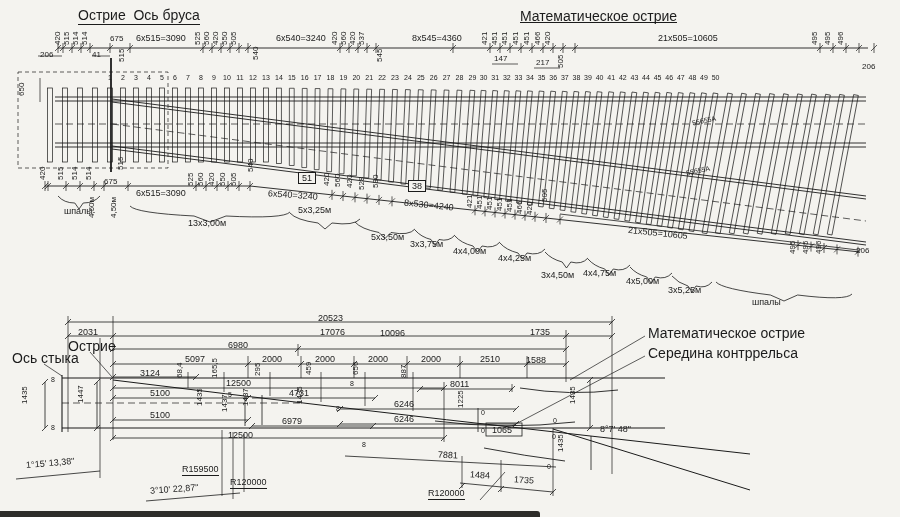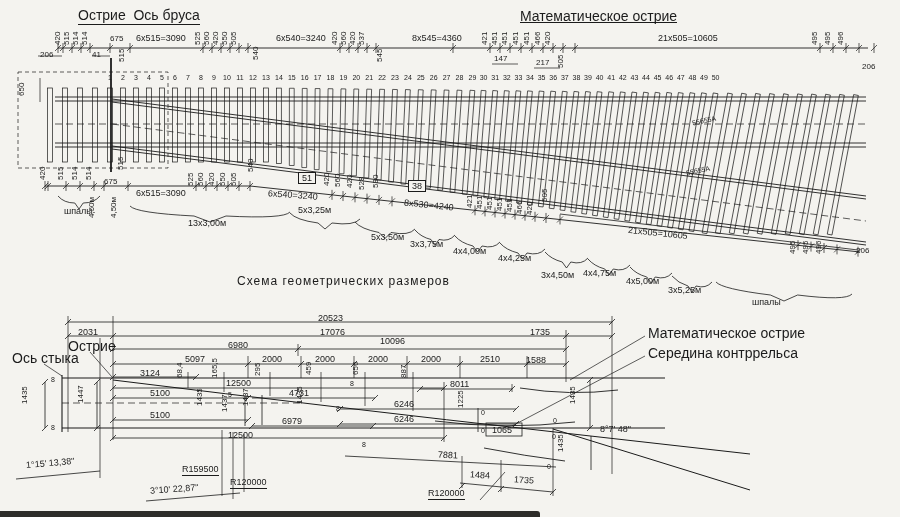--- a/index.html
+++ b/index.html
@@ -444,33 +444,32 @@
   <span class="t g" style="left:371px;top:232px">5x3,50м</span>
   <span class="t g" style="left:410px;top:239px">3x3,75м</span>
   <span class="t g" style="left:453px;top:246px">4x4,00м</span>
   <span class="t g" style="left:498px;top:253px">4x4,25м</span>
   <span class="t g" style="left:541px;top:270px">3x4,50м</span>
   <span class="t g" style="left:583px;top:268px">4x4,75м</span>
   <span class="t g" style="left:626px;top:276px">4x5,00м</span>
   <span class="t g" style="left:668px;top:285px">3x5,25м</span>
   <span class="t g" style="left:752px;top:297px">шпалы</span>
 
-  <span class="t ti" style="left:237px;top:276px">Схема геометрических размеров</span>
 
   <span class="t l" style="left:12px;top:353px">Ось стыка</span>
   <span class="t l" style="left:68px;top:341px">Острие</span>
   <span class="t l" style="left:648px;top:328px">Математическое острие</span>
   <span class="t l" style="left:648px;top:348px">Середина контррельса</span>
 
   <span class="t g" style="left:318px;top:313px">20523</span>
   <span class="t g" style="left:78px;top:327px">2031</span>
   <span class="t g" style="left:320px;top:327px">17076</span>
   <span class="t g" style="left:530px;top:327px">1735</span>
   <span class="t g" style="left:228px;top:340px">6980</span>
-  <span class="t g" style="left:380px;top:336px">10096</span>
+  <span class="t g" style="left:380px;top:328px">10096</span>
   <span class="t g" style="left:185px;top:354px">5097</span>
   <span class="t g" style="left:262px;top:354px">2000</span>
   <span class="t g" style="left:315px;top:354px">2000</span>
   <span class="t g" style="left:368px;top:354px">2000</span>
   <span class="t g" style="left:421px;top:354px">2000</span>
   <span class="t g" style="left:480px;top:354px">2510</span>
   <span class="t g" style="left:526px;top:355px">1588</span>
   <span class="t g" style="left:140px;top:368px">3124</span>
 
   <span class="v" style="left:185px;top:368px">68,4</span>

